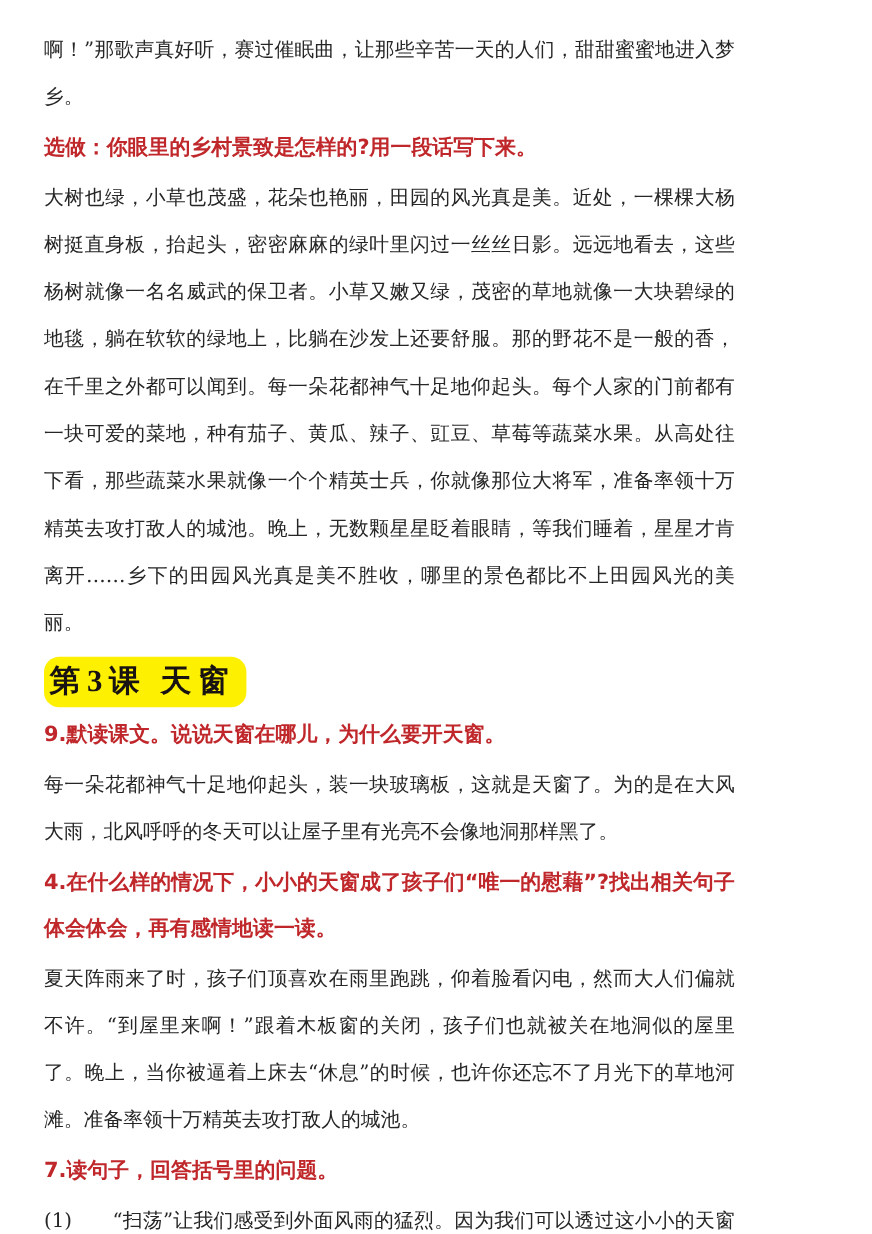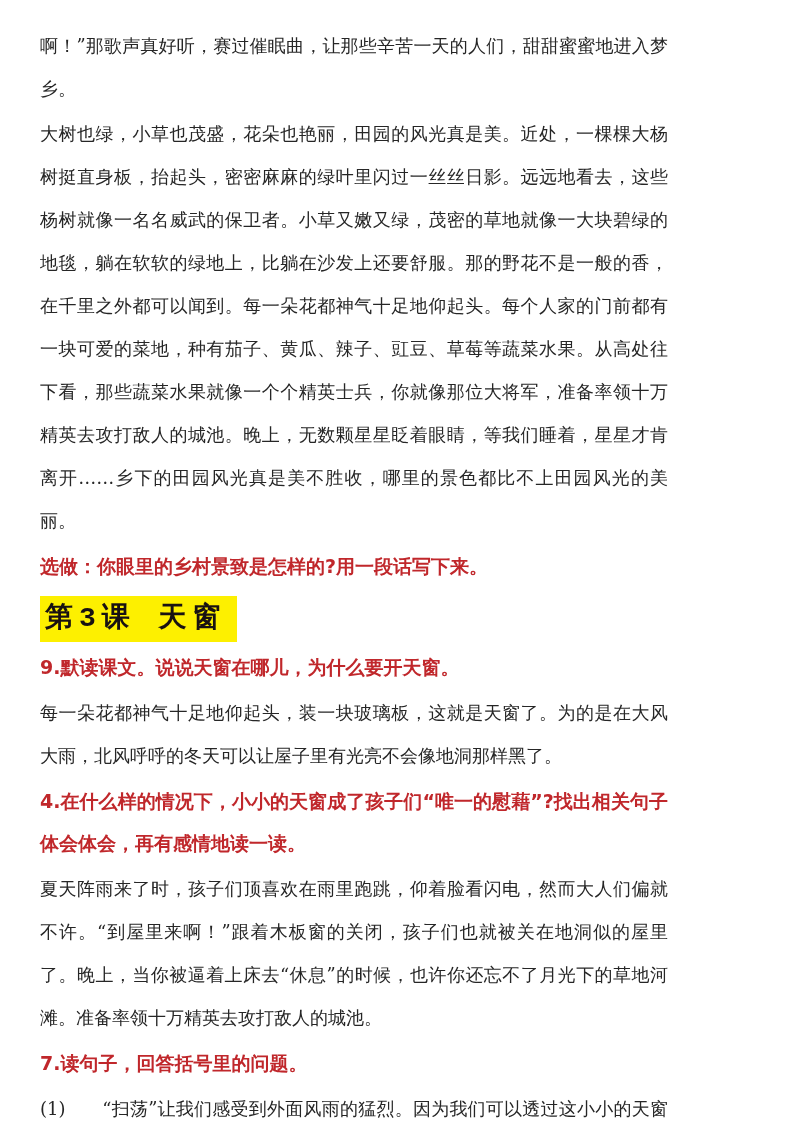--- a/index.html
+++ b/index.html
@@ -39,26 +39,27 @@
     text-align:justify;
     margin:3px 0 3px;
   }
   .block.lesson-heading{
     margin:9px 0 4px;
   }
   .block.lesson-heading .hl{
     display:inline-block;
     background:var(--yellow);
     color:#181212;
-    font-family:Liberation Mono, monospace;
+    font-family:Liberation Serif, serif;
     font-weight:bold;
     font-size:28px;
     line-height:46px;
     letter-spacing:6px;
     padding:0 10px 0 5px;
+    border-radius:14px;
   }
   .footer{
     flex:0 0 auto;
     text-align:center;
     padding:16px 0 4px;
   }
   .page-badge{
     display:inline-block;
     background:var(--yellow);
     color:#111111;
@@ -69,22 +70,22 @@
     letter-spacing:2px;
     padding:2px 7px;
   }
 </style>
 </head>
 <body>
 
 <div class="page">
   <div class="content">
       <div class="block body">啊！”那歌声真好听，赛过催眠曲，让那些辛苦一天的人们，甜甜蜜蜜地进入梦乡。</div>
+      <div class="block question">选做：你眼里的乡村景致是怎样的?用一段话写下来。</div>
       <div class="block body">大树也绿，小草也茂盛，花朵也艳丽，田园的风光真是美。近处，一棵棵大杨树挺直身板，抬起头，密密麻麻的绿叶里闪过一丝丝日影。远远地看去，这些杨树就像一名名威武的保卫者。小草又嫩又绿，茂密的草地就像一大块碧绿的地毯，躺在软软的绿地上，比躺在沙发上还要舒服。那的野花不是一般的香，在千里之外都可以闻到。每一朵花都神气十足地仰起头。每个人家的门前都有一块可爱的菜地，种有茄子、黄瓜、辣子、豇豆、草莓等蔬菜水果。从高处往下看，那些蔬菜水果就像一个个精英士兵，你就像那位大将军，准备率领十万精英去攻打敌人的城池。晚上，无数颗星星眨着眼睛，等我们睡着，星星才肯离开……乡下的田园风光真是美不胜收，哪里的景色都比不上田园风光的美丽。</div>
-      <div class="block question">选做：你眼里的乡村景致是怎样的?用一段话写下来。</div>
       <div class="block lesson-heading"><span class="hl">第3课 天窗</span></div>
       <div class="block question">9.默读课文。说说天窗在哪儿，为什么要开天窗。</div>
       <div class="block body">每一朵花都神气十足地仰起头，装一块玻璃板，这就是天窗了。为的是在大风大雨，北风呼呼的冬天可以让屋子里有光亮不会像地洞那样黑了。</div>
       <div class="block question">4.在什么样的情况下，小小的天窗成了孩子们“唯一的慰藉”?找出相关句子体会体会，再有感情地读一读。</div>
       <div class="block body">夏天阵雨来了时，孩子们顶喜欢在雨里跑跳，仰着脸看闪电，然而大人们偏就不许。“到屋里来啊！”跟着木板窗的关闭，孩子们也就被关在地洞似的屋里了。晚上，当你被逼着上床去“休息”的时候，也许你还忘不了月光下的草地河滩。准备率领十万精英去攻打敌人的城池。</div>
       <div class="block question">7.读句子，回答括号里的问题。</div>
       <div class="block body">(1)　　“扫荡”让我们感受到外面风雨的猛烈。因为我们可以透过这小小的天窗发挥无穷的想象，想象着外面猛烈的风雨，这要比真实的感受大十倍百倍。</div>
     </div>
   <div class="footer">
     <span class="page-badge">第 2 页 共 12 页</span>

